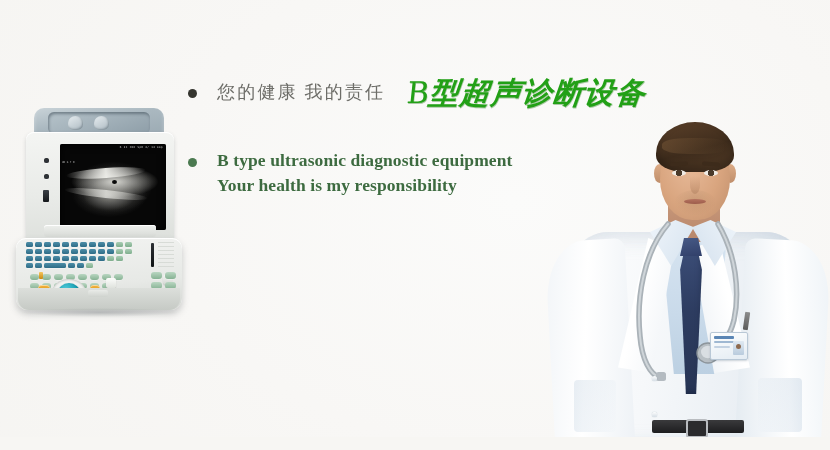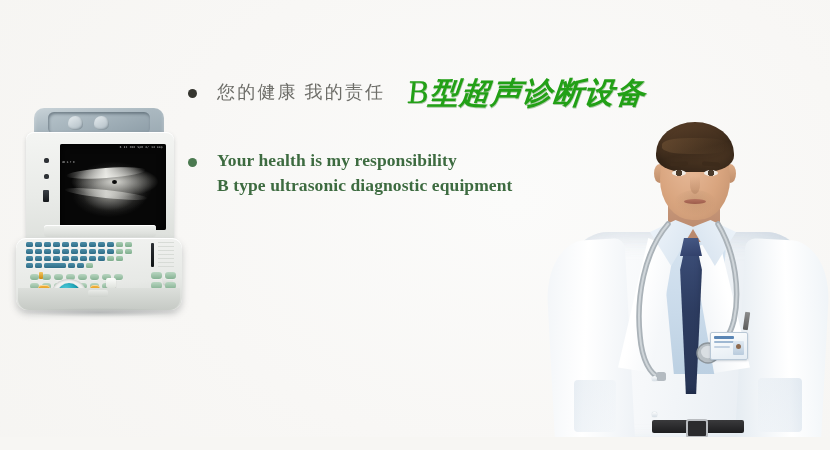--- a/index.html
+++ b/index.html
@@ -492,22 +492,22 @@
 
     <div class="row row-1">
       <div class="bullet bullet-dark"></div>
       <div class="cn-sub">您的健康 我的责任</div>
       <div class="cn-head"><span class="lead">B</span><span>型超声诊断设备</span></div>
     </div>
 
     <div class="row en-block">
       <div class="bullet bullet-green"></div>
       <div>
+        <div class="en-line">B type ultrasonic diagnostic equipment</div>
         <div class="en-line">Your health is my responsibility</div>
-        <div class="en-line">B type ultrasonic diagnostic equipment</div>
       </div>
     </div>
 
   </div>
 
   <div id="doctor">
 
     <div class="d-coat"></div>
     <div class="d-shoulderL"></div>
     <div class="d-shoulderR"></div>

